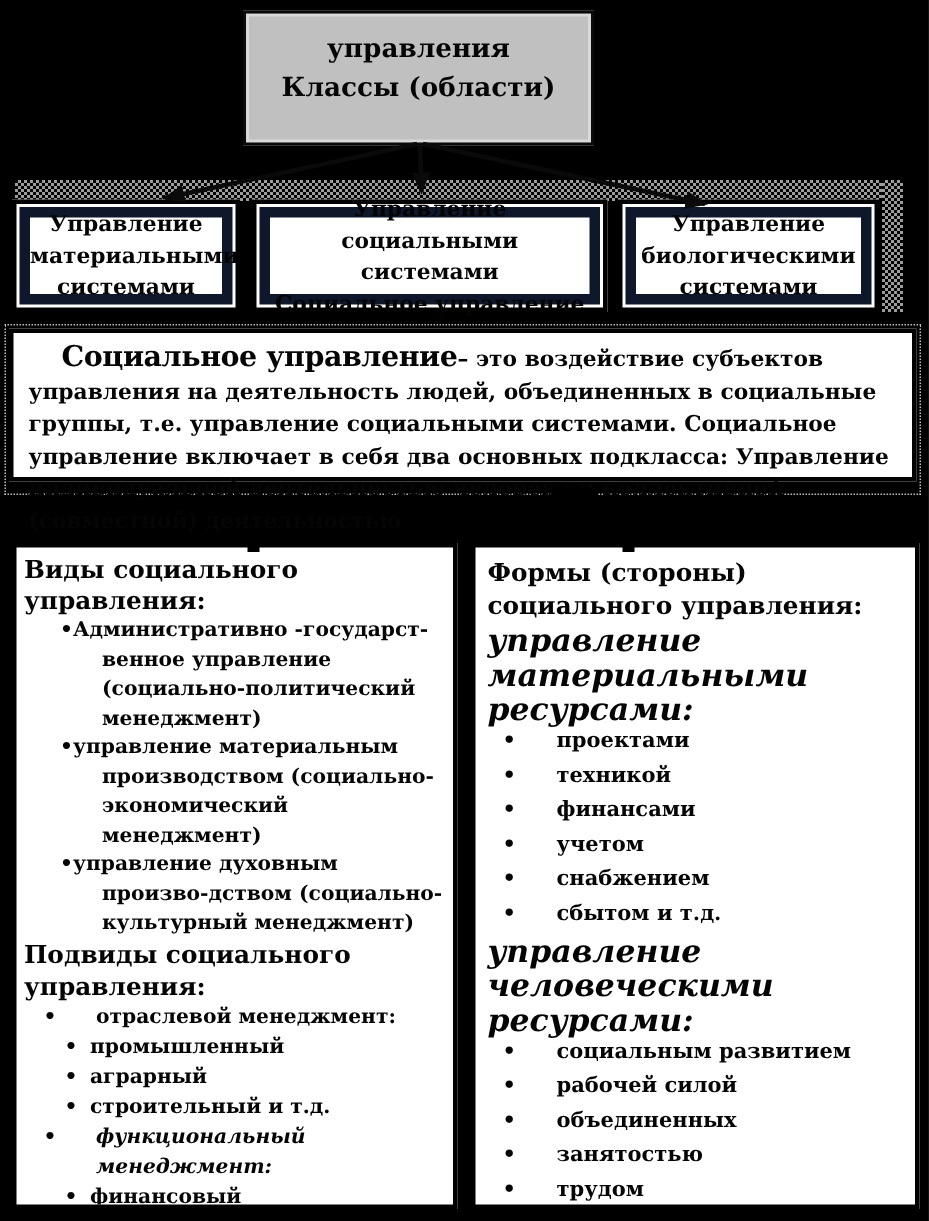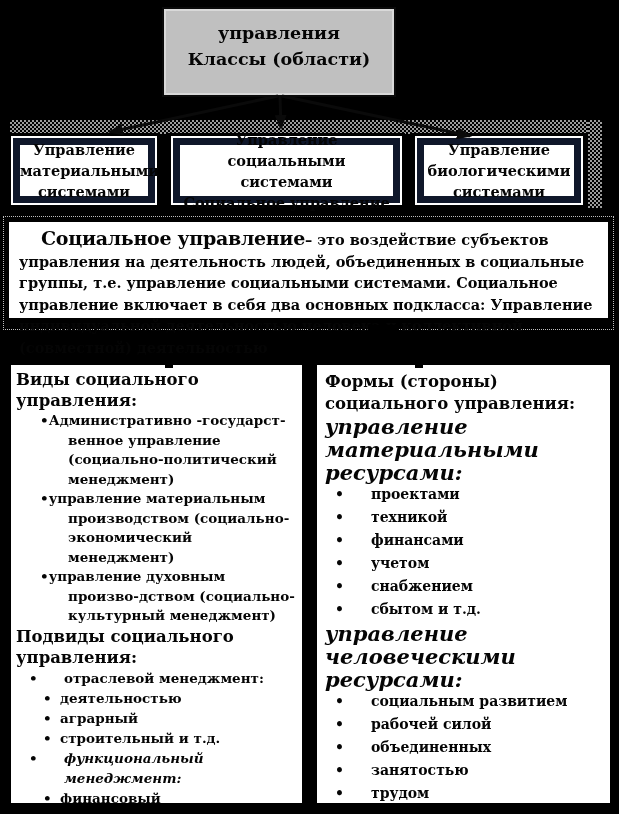--- a/index.html
+++ b/index.html
@@ -135,21 +135,21 @@
   <div class="tick tick-left"></div>
   <div class="tick tick-right"></div>
 
   <div class="panel panel-left">
       <div class="li h"><span class="txt">Виды социального управления:</span></div>
       <div class="li b1t"><span class="blt">•</span><span class="txt">Административно -государст-венное управление (социально-политический менеджмент)</span></div>
       <div class="li b1t"><span class="blt">•</span><span class="txt">управление материальным производством (социально-экономический менеджмент)</span></div>
       <div class="li b1t"><span class="blt">•</span><span class="txt">управление духовным произво-дством (социально-культурный менеджмент)</span></div>
       <div class="li h"><span class="txt">Подвиды социального управления:</span></div>
       <div class="li b1w"><span class="blt">•</span><span class="txt">отраслевой менеджмент:</span></div>
-      <div class="li b2"><span class="blt">•</span><span class="txt">деятельностью</span></div>
+      <div class="li b2"><span class="blt">•</span><span class="txt">промышленный</span></div>
       <div class="li b2"><span class="blt">•</span><span class="txt">аграрный</span></div>
       <div class="li b2"><span class="blt">•</span><span class="txt">строительный и т.д.</span></div>
       <div class="li b1wi"><span class="blt">•</span><span class="txt">функциональный менеджмент:</span></div>
       <div class="li b2"><span class="blt">•</span><span class="txt">финансовый</span></div>
     </div>
   <div class="panel panel-right">
       <div class="li h"><span class="txt">Формы (стороны) социального управления:</span></div>
       <div class="li hi"><span class="txt">управление материальными ресурсами:</span></div>
       <div class="li b1w"><span class="blt">•</span><span class="txt">проектами</span></div>
       <div class="li b1w"><span class="blt">•</span><span class="txt">техникой</span></div>

